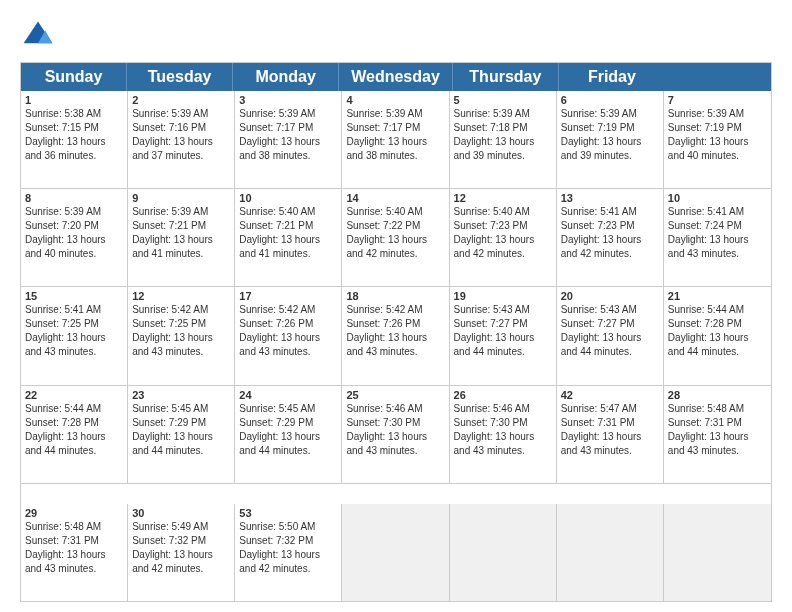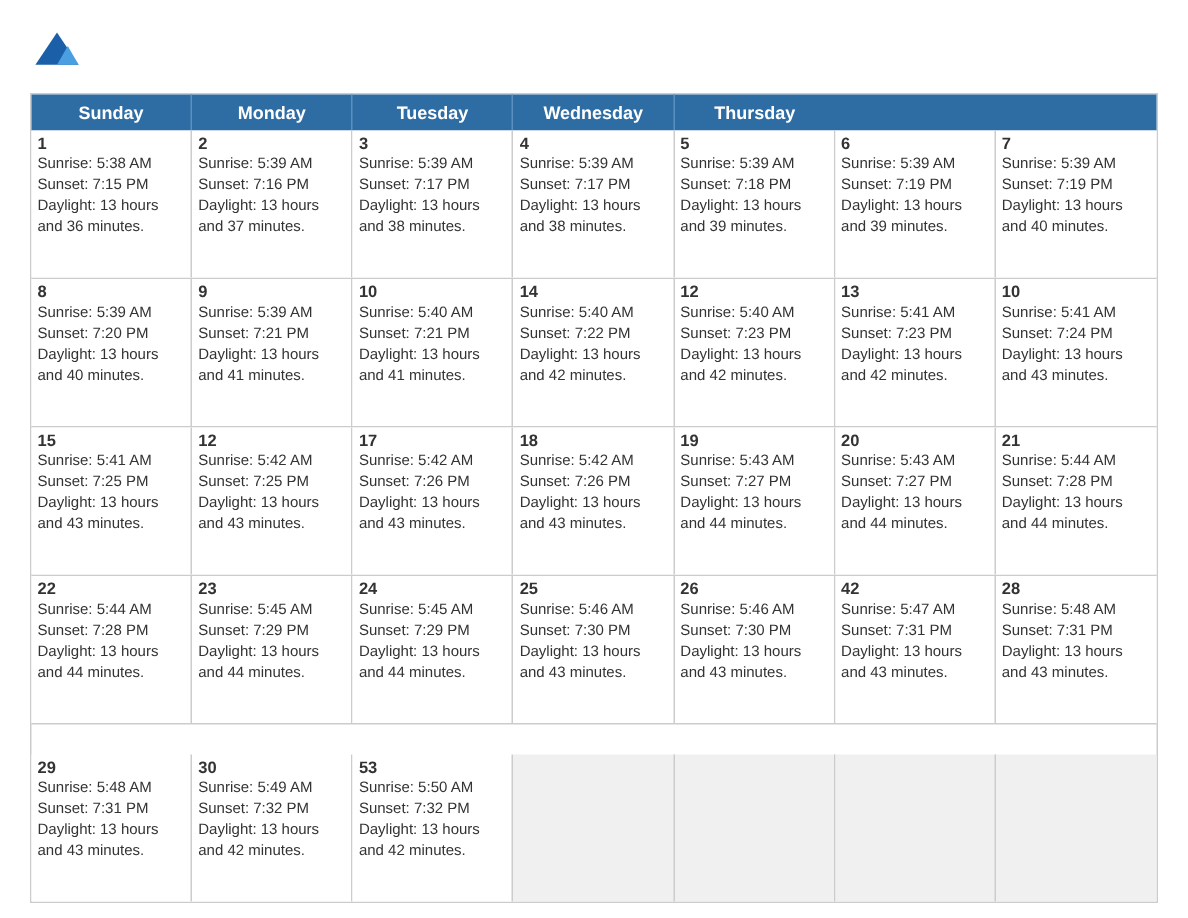--- a/index.html
+++ b/index.html
@@ -57,21 +57,21 @@
       flex-direction: column;
       border: 1px solid #ccc;
     }
     .cal-header {
       display: grid;
       grid-template-columns: repeat(7, 1fr);
       background: #2e6da4;
     }
     .cal-header-cell {
       color: #fff;
-      font-size: 12px;
+      font-size: 16px;
       font-weight: bold;
       text-align: center;
       padding: 5px 12px;
       border-right: 1px solid #5a8fc0;
     }
     .cal-header-cell:last-child {
       border-right: none;
     }
     .cal-body {
       flex: 1;
@@ -135,24 +135,25 @@
     </div>
     <div class="title-block">
       <div class="main-title"></div>
       <div class="subtitle"></div>
     </div>
   </div>
 
   <div class="calendar">
     <div class="cal-header" id="cal-header">
         <div class="cal-header-cell">Sunday</div>
+        <div class="cal-header-cell">Tuesday</div>
         <div class="cal-header-cell">Monday</div>
-        <div class="cal-header-cell">Tuesday</div>
         <div class="cal-header-cell">Wednesday</div>
         <div class="cal-header-cell">Thursday</div>
+        <div class="cal-header-cell">Friday</div>
       </div>
     <div class="cal-body" id="cal-body">
         <div class="cal-row">
           <div class="cal-cell">
             <span class="day-num">1</span>
             <div class="day-info">Sunrise: 5:38 AM<br>Sunset: 7:15 PM<br>Daylight: 13 hours and 36 minutes.</div>
           </div>
           <div class="cal-cell">
             <span class="day-num">2</span>
             <div class="day-info">Sunrise: 5:39 AM<br>Sunset: 7:16 PM<br>Daylight: 13 hours and 37 minutes.</div>

